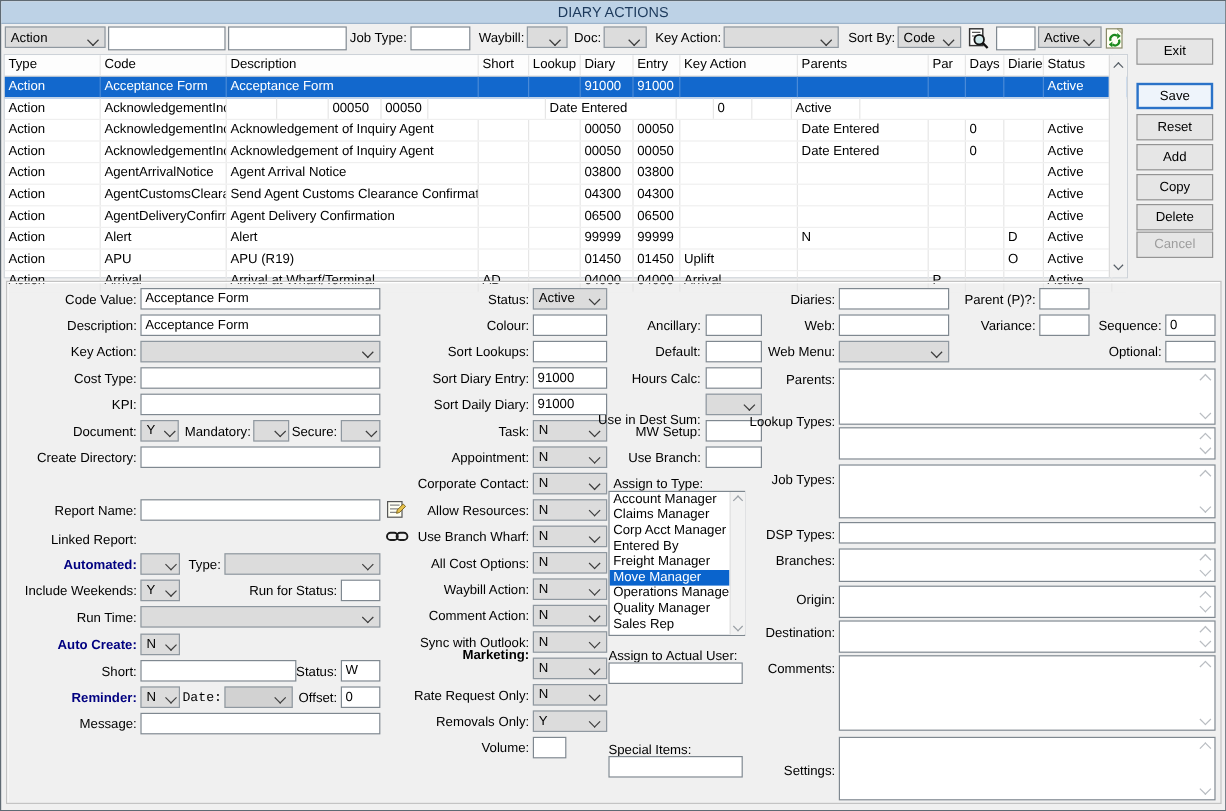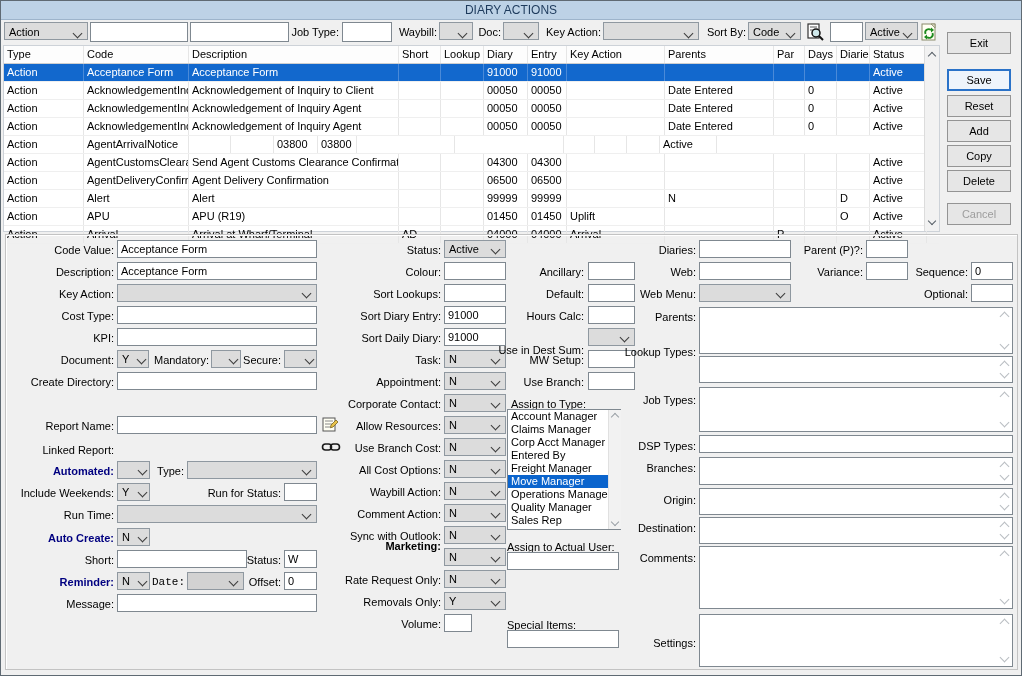--- a/index.html
+++ b/index.html
@@ -135,21 +135,20 @@
           <div class="gc" style="width: 98px;"></div>
           <div class="gc" style="width: 109px;"></div>
           <div class="gc" style="width: 31px;"></div>
           <div class="gc" style="width: 32px;"></div>
           <div class="gc" style="width: 33px;"></div>
           <div class="gc" style="width: 57px;">Active</div>
         </div>
         <div class="gr">
           <div class="gc" style="width: 80px;">Action</div>
           <div class="gc" style="width: 105px;">AcknowledgementInq</div>
-          <div class="gc" style="width: 210px;">Acknowledgement of Inquiry to Client</div>
           <div class="gc" style="width: 42px;"></div>
           <div class="gc" style="width: 43px;"></div>
           <div class="gc" style="width: 44px;">00050</div>
           <div class="gc" style="width: 39px;">00050</div>
           <div class="gc" style="width: 98px;"></div>
           <div class="gc" style="width: 109px;">Date Entered</div>
           <div class="gc" style="width: 31px;"></div>
           <div class="gc" style="width: 32px;">0</div>
           <div class="gc" style="width: 33px;"></div>
           <div class="gc" style="width: 57px;">Active</div>
@@ -180,20 +179,21 @@
           <div class="gc" style="width: 98px;"></div>
           <div class="gc" style="width: 109px;">Date Entered</div>
           <div class="gc" style="width: 31px;"></div>
           <div class="gc" style="width: 32px;">0</div>
           <div class="gc" style="width: 33px;"></div>
           <div class="gc" style="width: 57px;">Active</div>
         </div>
         <div class="gr">
           <div class="gc" style="width: 80px;">Action</div>
           <div class="gc" style="width: 105px;">AgentArrivalNotice</div>
+          <div class="gc" style="width: 210px;">Agent Arrival Notice</div>
           <div class="gc" style="width: 42px;"></div>
           <div class="gc" style="width: 43px;"></div>
           <div class="gc" style="width: 44px;">03800</div>
           <div class="gc" style="width: 39px;">03800</div>
           <div class="gc" style="width: 98px;"></div>
           <div class="gc" style="width: 109px;"></div>
           <div class="gc" style="width: 31px;"></div>
           <div class="gc" style="width: 32px;"></div>
           <div class="gc" style="width: 33px;"></div>
           <div class="gc" style="width: 57px;">Active</div>
@@ -279,21 +279,21 @@
       <i class="sbchev sbdn"></i>
     </div>
   </div>
 
   <div class="btn" style="top:31px;">Exit</div>
   <div class="btn primary" style="top:68px;">Save</div>
   <div class="btn" style="top:94px;">Reset</div>
   <div class="btn" style="top:119px;">Add</div>
   <div class="btn" style="top:144px;">Copy</div>
   <div class="btn" style="top:169px;">Delete</div>
-  <div class="btn disabled" style="top:202px;">Cancel</div>
+  <div class="btn disabled" style="top:192px;">Cancel</div>
 
   <div id="formbox"></div>
 
   <div class="lb" style="left:8px;top:240px;width:105px;">Code Value:</div>
   <input class="in" style="left: 116px; top: 239px; width: 200px;" value="Acceptance Form">
   <div class="lb" style="left:8px;top:262px;width:105px;">Description:</div>
   <input class="in" style="left: 116px; top: 261px; width: 200px;" value="Acceptance Form">
   <div class="lb" style="left:8px;top:284px;width:105px;">Key Action:</div>
   <div class="cb" style="left:116px;top:283px;width:200px;">
     <span></span>
@@ -403,21 +403,21 @@
   <input class="in" style="left: 443px; top: 327px; width: 62px;" value="91000">
 
   <div class="lb" style="left:330px;top:350px;width:110px;">Task:</div>
   <div class="cb" style="left:443px;top:349px;width:62px;"><span>N</span><i class="ch"></i></div>
   <div class="lb" style="left:330px;top:372px;width:110px;">Appointment:</div>
   <div class="cb" style="left:443px;top:371px;width:62px;"><span>N</span><i class="ch"></i></div>
   <div class="lb" style="left:330px;top:394px;width:110px;">Corporate Contact:</div>
   <div class="cb" style="left:443px;top:393px;width:62px;"><span>N</span><i class="ch"></i></div>
   <div class="lb" style="left:330px;top:416px;width:110px;">Allow Resources:</div>
   <div class="cb" style="left:443px;top:415px;width:62px;"><span>N</span><i class="ch"></i></div>
-  <div class="lb" style="left:330px;top:438px;width:110px;">Use Branch Cost:</div>
+  <div class="lb" style="left:330px;top:438px;width:110px;">Use Branch Wharf:</div>
   <div class="cb" style="left:443px;top:437px;width:62px;"><span>N</span><i class="ch"></i></div>
   <div class="lb" style="left:330px;top:460px;width:110px;">All Cost Options:</div>
   <div class="cb" style="left:443px;top:459px;width:62px;"><span>N</span><i class="ch"></i></div>
   <div class="lb" style="left:330px;top:482px;width:110px;">Waybill Action:</div>
   <div class="cb" style="left:443px;top:481px;width:62px;"><span>N</span><i class="ch"></i></div>
   <div class="lb" style="left:330px;top:504px;width:110px;">Comment Action:</div>
   <div class="cb" style="left:443px;top:503px;width:62px;"><span>N</span><i class="ch"></i></div>
   <div class="lb" style="left:330px;top:526px;width:110px;">Sync with Outlook:</div>
   <div class="cb" style="left:443px;top:525px;width:62px;"><span>N</span><i class="ch"></i></div>
   <div class="lb" style="left:330px;top:536px;width:110px;font-weight:bold;">Marketing:</div>

